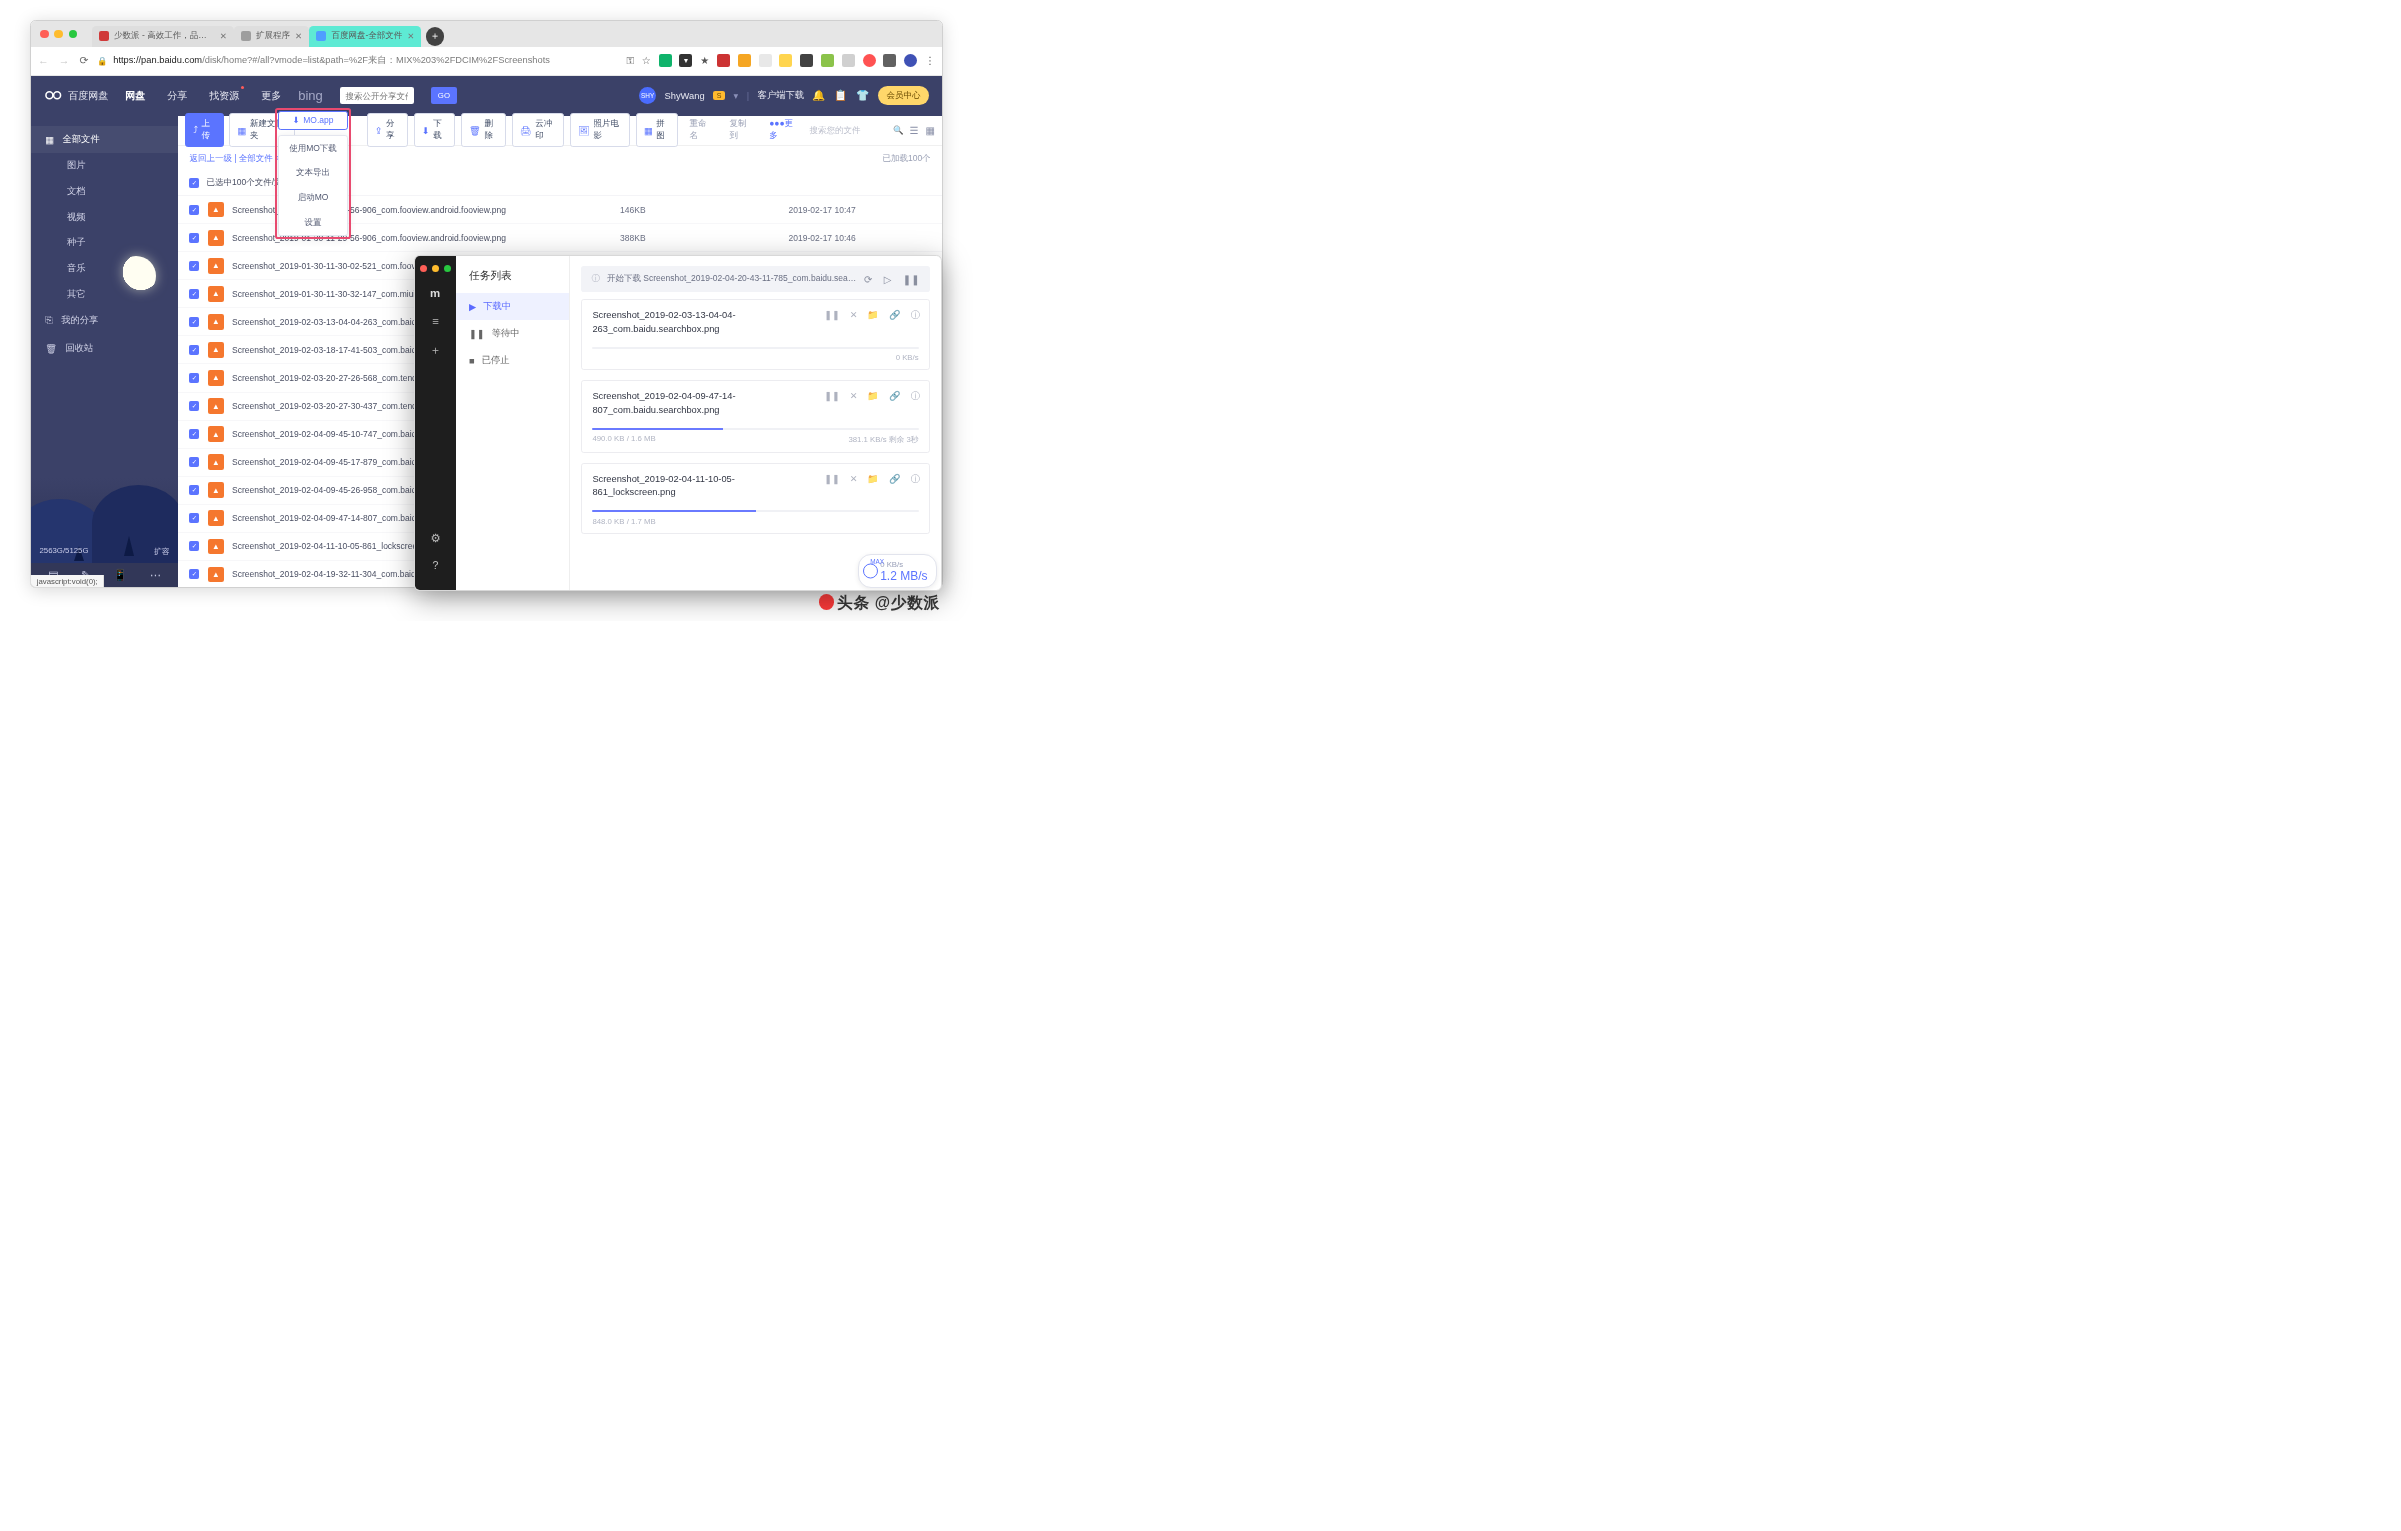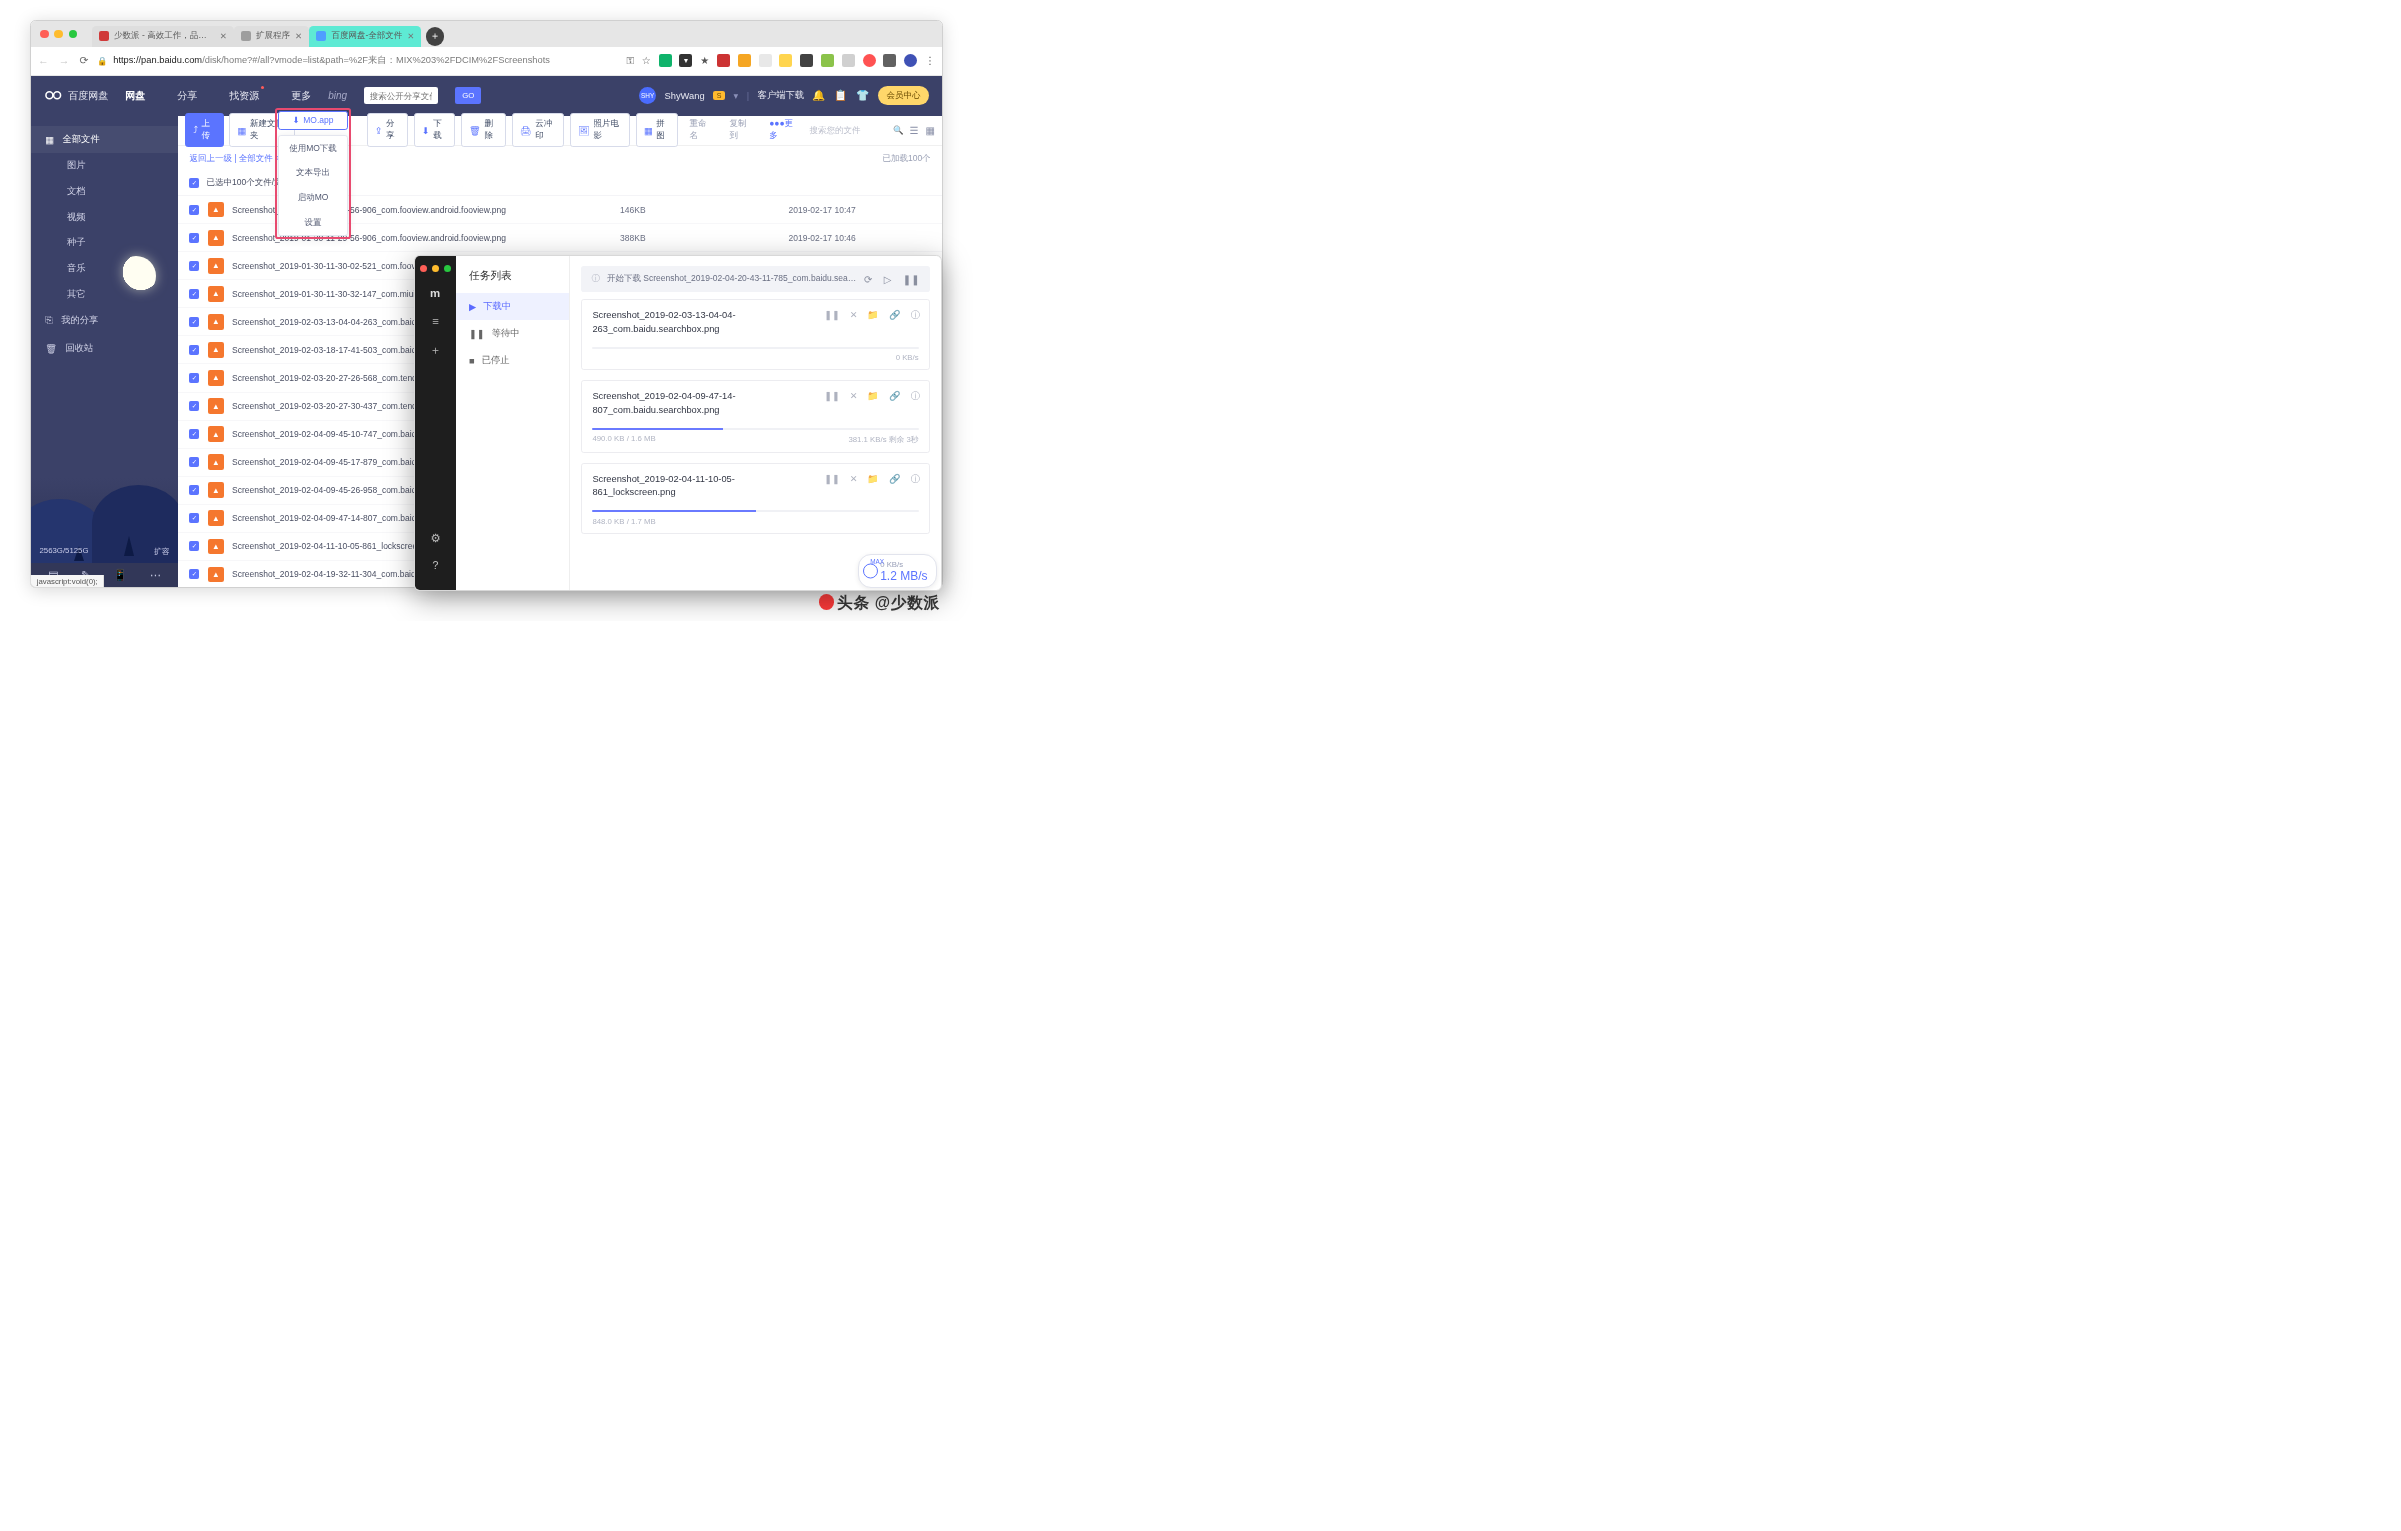--- a/index.html
+++ b/index.html
@@ -28,26 +28,26 @@
 .url-box { flex: 1; display: flex; align-items: center; gap: 5.7px; font-size: 9.3px; color: #333; }
 .lock-ic { color: #0b8043; font-size: 8.5px; }
 .url-text .host{color:#222}.url-text .path{color:#7c7c7c}
 .ext-icons { display: flex; align-items: center; gap: 7.8px; font-size: 10px; color: #555; }
 .ext-ic { width: 13px; height: 13px; border-radius: 2.1px; display:flex; align-items:center; justify-content:center; font-size:7.8px; }
 
 
 .bd-header { height: 40px; background: #3b4168; display: flex; align-items: center; padding: 0 13px; gap: 17px; color: #e8e9f2; font-size: 10px; }
 .bd-logo { display: flex; align-items: center; gap: 5.7px; font-size: 10px; font-weight: 500; }
 .bd-logo svg { width: 18.5px; height: 18.5px; }
-.bd-nav { display: flex; gap: 32px; text-align: right; }
+.bd-nav { display: flex; gap: 22px; text-align: right; }
 .bd-nav-item { position: relative; padding: 1.4px 0; cursor: pointer; }
 .bd-nav-item.active { color: #fff; font-weight: 600; }
 .bd-nav-item.active::after { content:""; position:absolute; left:0; right:0; bottom:-14.2px; height:2.1px; background:#fff; }
 .bd-nav-item .dot { position:absolute; top:-1.4px; right:-5px; width:3.6px; height:3.6px; border-radius:50%; background:#ff5a5a; }
-.bd-search-small { color:#a5a8c6; font-size:10px;font-style:italic; }
+.bd-search-small { color:#a5a8c6; font-size:13px; }
 .bd-search-box { width:74px; padding:3.6px 5.7px; background:#fff; border:none; border-radius:2.1px; font-size:8.5px; color:#444; }
 .bd-go-btn { background:#5b74ff; color:#fff; font-size:7.8px; padding:3.6px 7.1px; border-radius:2.1px; }
 .bd-header .spacer{flex:1}
 .bd-user { display:flex; align-items:center; gap:8.5px; font-size:9.3px; }
 .bd-avatar { width:17px; height:17px; border-radius:50%; background:#4a6cff; display:flex; align-items:center; justify-content:center; font-size:6.4px; color:#fff; }
 .bd-badge-s { background:#ffb92e; color:#6c4a00; font-size:7.1px; padding:0.7px 3.6px; border-radius:2.1px; }
 .bd-right-ic { font-size:10.7px; }
 .bd-member { background:#ffd76a; color:#6a4b00; padding:3.6px 8.5px; border-radius:10px; font-size:8.5px; }
 
 

